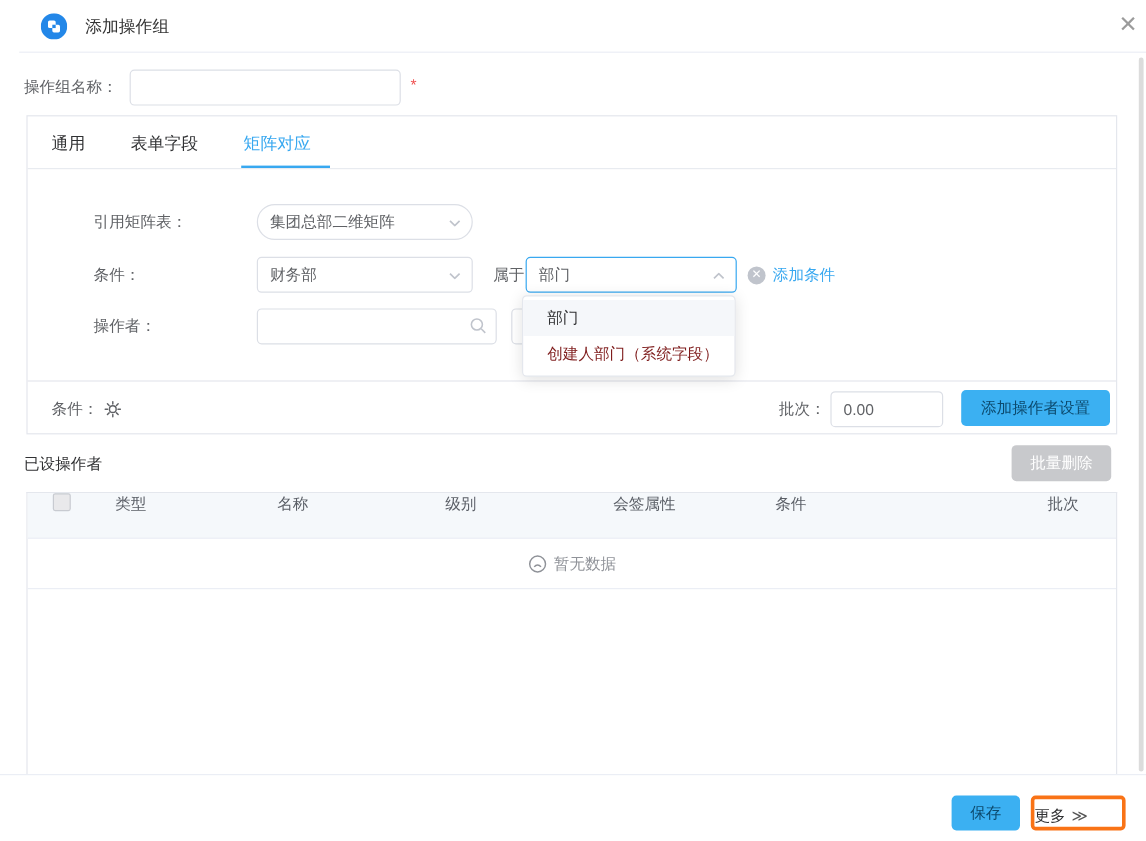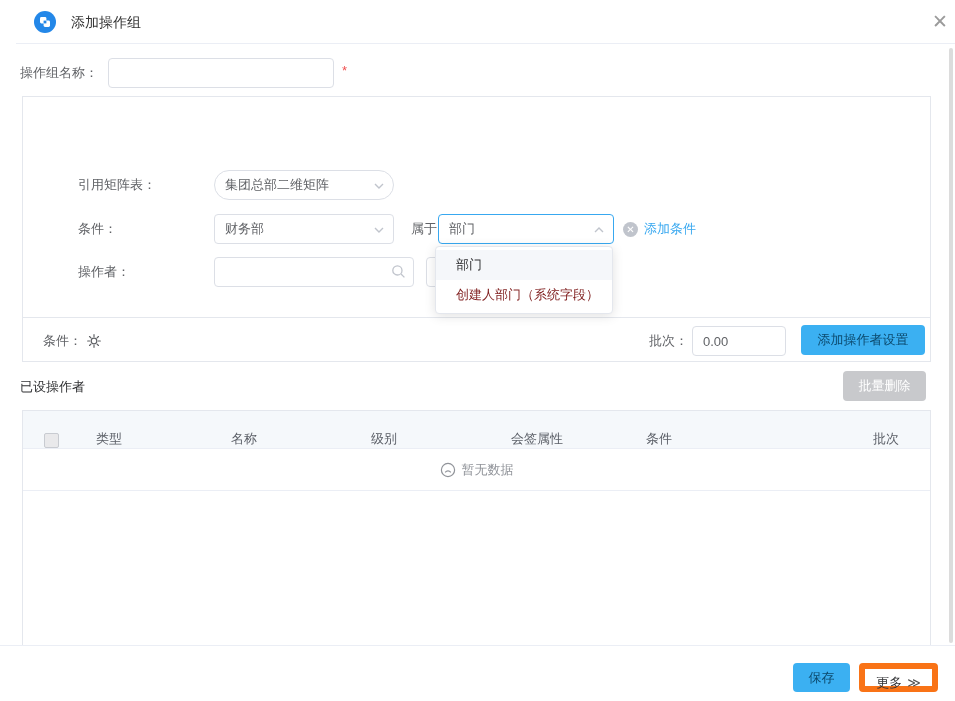--- a/index.html
+++ b/index.html
@@ -51,32 +51,32 @@
   .btn { border:none; border-radius:4px; font-size:13px; font-family:inherit; cursor:pointer; text-align:center; }
   .btn-primary { background:#3bb0f2; color:#0c4a6e; }
   .bf-add { position:absolute; left:778px; top:7px; width:124px; height:30px; line-height:30px; }
 
   
   .sec-title { position:absolute; left:20px; top:372px; line-height:30px; color:#303133; font-size:13px; }
   .btn-disabled { position:absolute; left:843px; top:371px; width:83px; height:30px; line-height:30px; background:#c8c9cc; color:#fff; cursor:not-allowed; }
 
   
   .tbl { position:absolute; left:22px; top:410px; width:909px; height:235px; border-left:1px solid #e4e7ed; border-right:1px solid #e4e7ed; border-top:1px solid #e4e7ed; }
-  .thead { display:flex; align-items:flex-end; height:38px; background:#f5f8fb; border-bottom:1px solid #ebeef5; color:#5a5e66; }
+  .thead { display:flex; align-items:flex-start; height:38px; background:#f5f8fb; border-bottom:1px solid #ebeef5; color:#5a5e66; }
   .th { padding-left:17px; }
   .c0 { width:56px; display:flex; justify-content:center; padding:0; }
   .c1 { width:135px; } .c2 { width:140px; } .c3 { width:140px; } .c4 { width:135px; }
   .c5 { flex:1; } .c6 { width:100px; text-align:right; padding:0 31px 0 0; }
   .cbx { width:15px; height:15px; border:1px solid #c8cbd1; border-radius:2px; background:#e9e9eb; cursor:pointer; }
   .empty-row { height:42px; border-bottom:1px solid #ebeef5; display:flex; align-items:center; justify-content:center; gap:6px; color:#909399; }
 
   
   .foot-sep { position:absolute; left:0; top:645px; width:955px; border-top:1px solid #ebeef5; }
   .save-btn { position:absolute; left:793px; top:663px; width:57px; height:29px; line-height:29px; font-size:13px; }
-  .more-btn { position:absolute; left:859px; top:663px; width:79px; height:29px; line-height:27px; background:#fff; border:6px solid #f97316; border-radius:4px; color:#303133; text-align:center; cursor:pointer; font-size:13px; }
+  .more-btn { position:absolute; left:859px; top:663px; width:79px; height:29px; line-height:27px; background:#fff; border:3px solid #f97316; border-radius:4px; color:#303133; text-align:left; cursor:pointer; font-size:13px; }
   .more-btn .dbl { margin-left:5px; color:#555; }
 
   .scrollbar { position:absolute; left:949px; top:48px; width:4px; height:595px; background:#dcdcdc; border-radius:2px; }
 </style>
 </head>
 <body>
 
 <div class="app">
 
   <div class="hdr">
@@ -91,20 +91,25 @@
   </div>
 
   <div class="name-row">
     <span class="lbl">操作组名称：</span>
     <input class="inp name-inp" type="text" value="" style="">
     <span class="req">*</span>
   </div>
 
   <div class="box">
 
+    <div class="tabbar">
+      <div class="tab">通用</div>
+      <div class="tab">表单字段</div>
+      <div class="tab active">矩阵对应</div>
+    </div>
 
     <span class="flbl" style="left:55px; top:73px;">引用矩阵表：</span>
     <div class="select" style="left:191px; top:73px; width:180px;border-radius:15px;">
       <span>集团总部二维矩阵</span>
       <svg class="chev" width="10" height="6" viewBox="0 0 10 6">
           <path d="M1 1l4 4 4-4" stroke="#c0c4cc" stroke-width="1.4" fill="none"></path>
         </svg>
     </div>
 
     <span class="flbl" style="left:55px; top:117px;">条件：</span>

